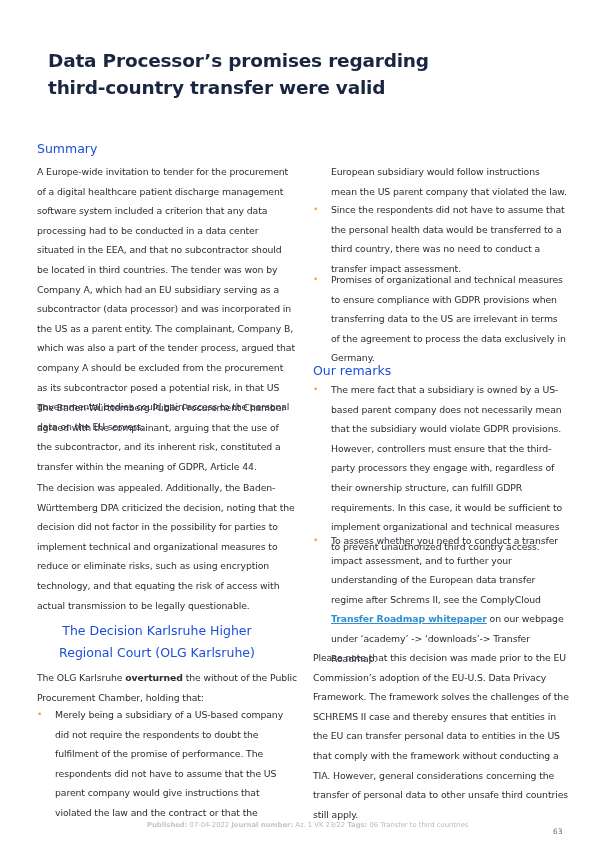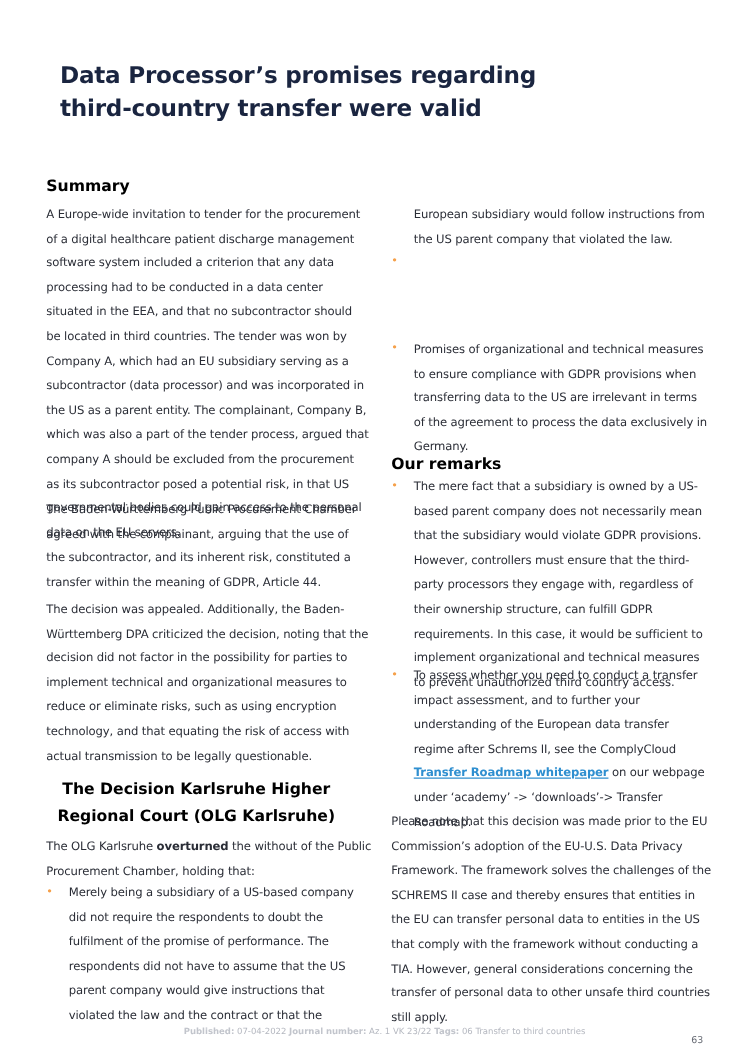--- a/index.html
+++ b/index.html
@@ -4,21 +4,21 @@
 <style>
   html, body { margin: 0; padding: 0; background: #ffffff; }
   body { width: 600px; height: 848px; position: relative; overflow: hidden;
          font-family: "DejaVu Sans", sans-serif; color: #1f2330; }
   .title { position: absolute; left: 37px; top: 36px; width: 440px;
            font-family: "DejaVu Sans", sans-serif; font-weight: bold; font-size: 18.5px;
            line-height: 27px; color: #1a2540; letter-spacing: -0.2px; margin: 11px; }
   .col { position: absolute; top: 0; }
   .col-left { left: 37px; width: 260px; }
   .col-right { left: 313px; width: 252px; }
-  .h2 { position: absolute; font-weight: bold; color: #000000; font-size: 12.5px; line-height: 22px; margin: 0; }
+  .h2 { position: absolute; font-weight: normal; color: #1d4ed8; font-size: 12.5px; line-height: 22px; margin: 0; }
   .para { position: absolute; font-size: 9.3px; line-height: 19.6px; color: #2a2d36; margin: 0; letter-spacing: -0.1px; }
   .bullet { position: absolute; font-size: 9.3px; line-height: 19.6px; color: #2a2d36; letter-spacing: -0.1px; }
   .bullet .dot { position: absolute; left: -18px; top: 0; color: #f5a04a; font-size: 9px; }
   .link { color: #2f8fd0; text-decoration: underline; font-weight: bold; }
   .footer { position: absolute; left: 147px; top: 821px; font-size: 6.8px; color: #b5b8c0; white-space: nowrap; }
   .footer b { color: #c2c5cc; }
   .pagenum { position: absolute; left: 553px; top: 827px; font-size: 7.5px; color: #666a73; }
 </style>
 </head>
 <body>
@@ -35,24 +35,25 @@
   <p class="para" style="top:668px; width:262px;"><span>The OLG Karlsruhe </span><b>overturned</b><span> the without of the Public Procurement Chamber, holding that:</span></p>
 
   <div class="bullet" style="top:705px; left:18px; width:240px;">
     <span class="dot">•</span>
     <span>Merely being a subsidiary of a US-based company did not require the respondents to doubt the fulfilment of the promise of performance. The respondents did not have to assume that the US parent company would give instructions that violated the law and the contract or that the</span>
   </div>
 </div>
 
 <div class="col col-right">
   <div class="bullet" style="top:162px; left:18px; width:236px;">
-    <span>European subsidiary would follow instructions from the US parent company that violated the law.</span>
+    <span>European subsidiary would follow instructions mean the US parent company that violated the law.</span>
   </div>
   <div class="bullet" style="top:200px; left:18px; width:236px;">
     <span class="dot">•</span>
+    <span>Since the respondents did not have to assume that the personal health data would be transferred to a third country, there was no need to conduct a transfer impact assessment.</span>
   </div>
   <div class="bullet" style="top:270px; left:18px; width:236px;">
     <span class="dot">•</span>
     <span>Promises of organizational and technical measures to ensure compliance with GDPR provisions when transferring data to the US are irrelevant in terms of the agreement to process the data exclusively in Germany.</span>
   </div>
 
   <h2 class="h2" style="top:360px;">Our remarks</h2>
 
   <div class="bullet" style="top:380px; left:18px; width:238px;">
     <span class="dot">•</span>

